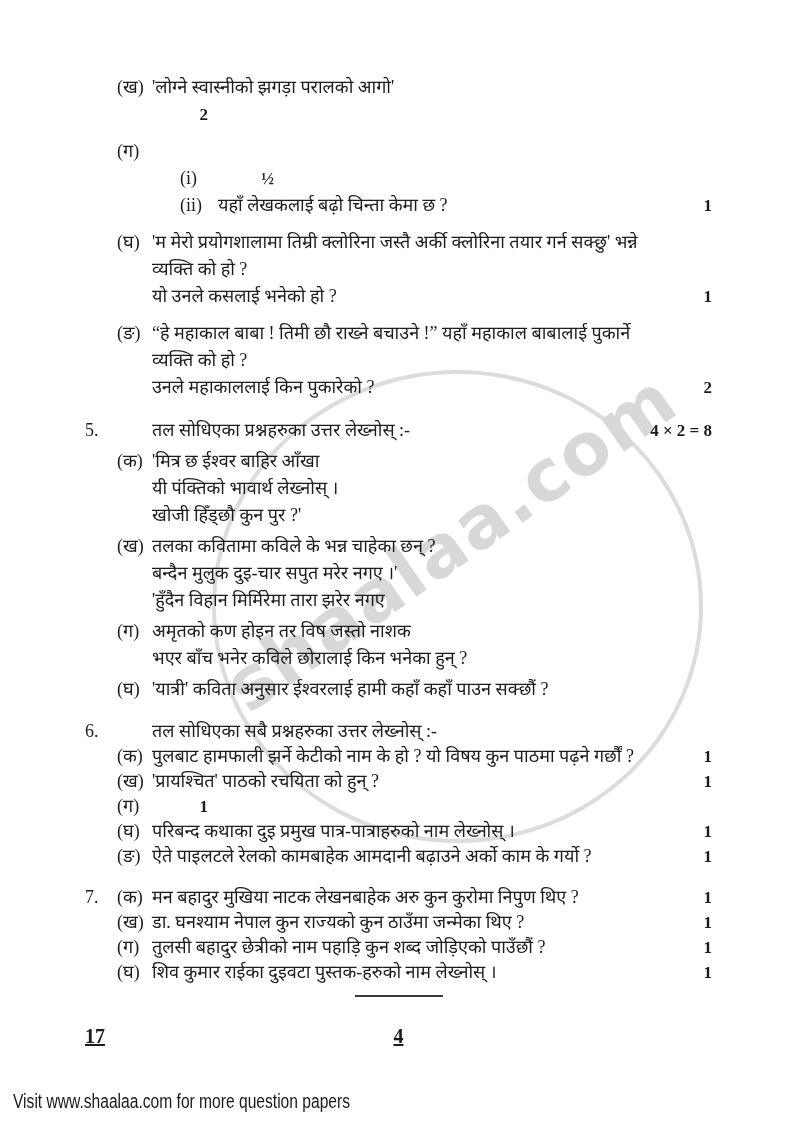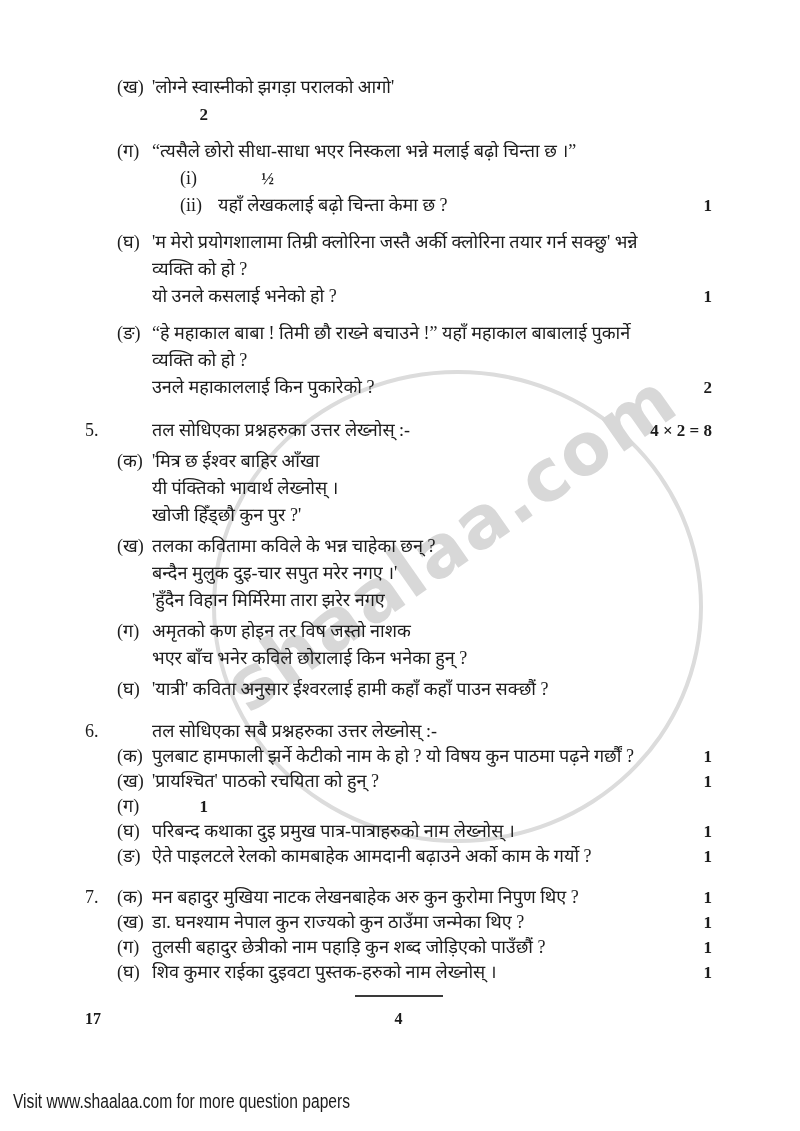--- a/index.html
+++ b/index.html
@@ -26,21 +26,21 @@
   .s0 .part:first-child{margin-top:0;}
   .s1 .part{margin-top:4px;}
   .tight .part{margin-top:0;}
   .qnum{width:32px;flex:none;}
   .lbl{width:35px;flex:none;}
   .sublbl{width:66px;flex:none;padding-left:28px;box-sizing:border-box;}
   .txt{flex:1;padding-right:10px;}
   .mks{min-width:56px;flex:none;text-align:right;font-weight:bold;white-space:nowrap;font-size:17px;}
 
   .end-rule{width:88px;height:0;border-top:2px solid #3a3a3a;margin:10px auto 0 auto;}
-  .footer-row{display:flex;margin-top:13px;font-weight:bold;font-size:16px;}
+  .footer-row{display:flex;margin-top:28px;font-weight:bold;font-size:20px;text-decoration:underline;}
   .footer-left{width:33%;text-align:left;}
   .footer-center{width:34%;text-align:center;}
   .footer-right{width:33%;}
 
   .banner{position:absolute;left:13px;top:1090px;z-index:1;
           font-family:"Liberation Sans","DejaVu Sans",sans-serif;font-size:20px;color:#1a1a1a;
           transform:scaleX(0.78);transform-origin:left center;white-space:nowrap;}
 </style>
 </head>
 <body>
@@ -63,21 +63,20 @@
             <div class="row">
               <span class="qnum"></span>
               <span class="lbl"></span>
               <span class="mks">2</span>
             </div>
           </div>
           <div class="part">
             <div class="row">
               <span class="qnum"></span>
               <span class="lbl">(ग)</span>
-              <span class="txt">“त्यसैले छोरो सीधा-साधा भएर निस्कला भन्ने मलाई बढ़ो चिन्ता छ ।”</span>
               <span class="mks"></span>
             </div>
             <div class="row">
               <span class="qnum"></span>
               <span class="lbl"></span>
               <span class="sublbl">(i)</span>
               <span class="mks">½</span>
             </div>
             <div class="row">
               <span class="qnum"></span>

